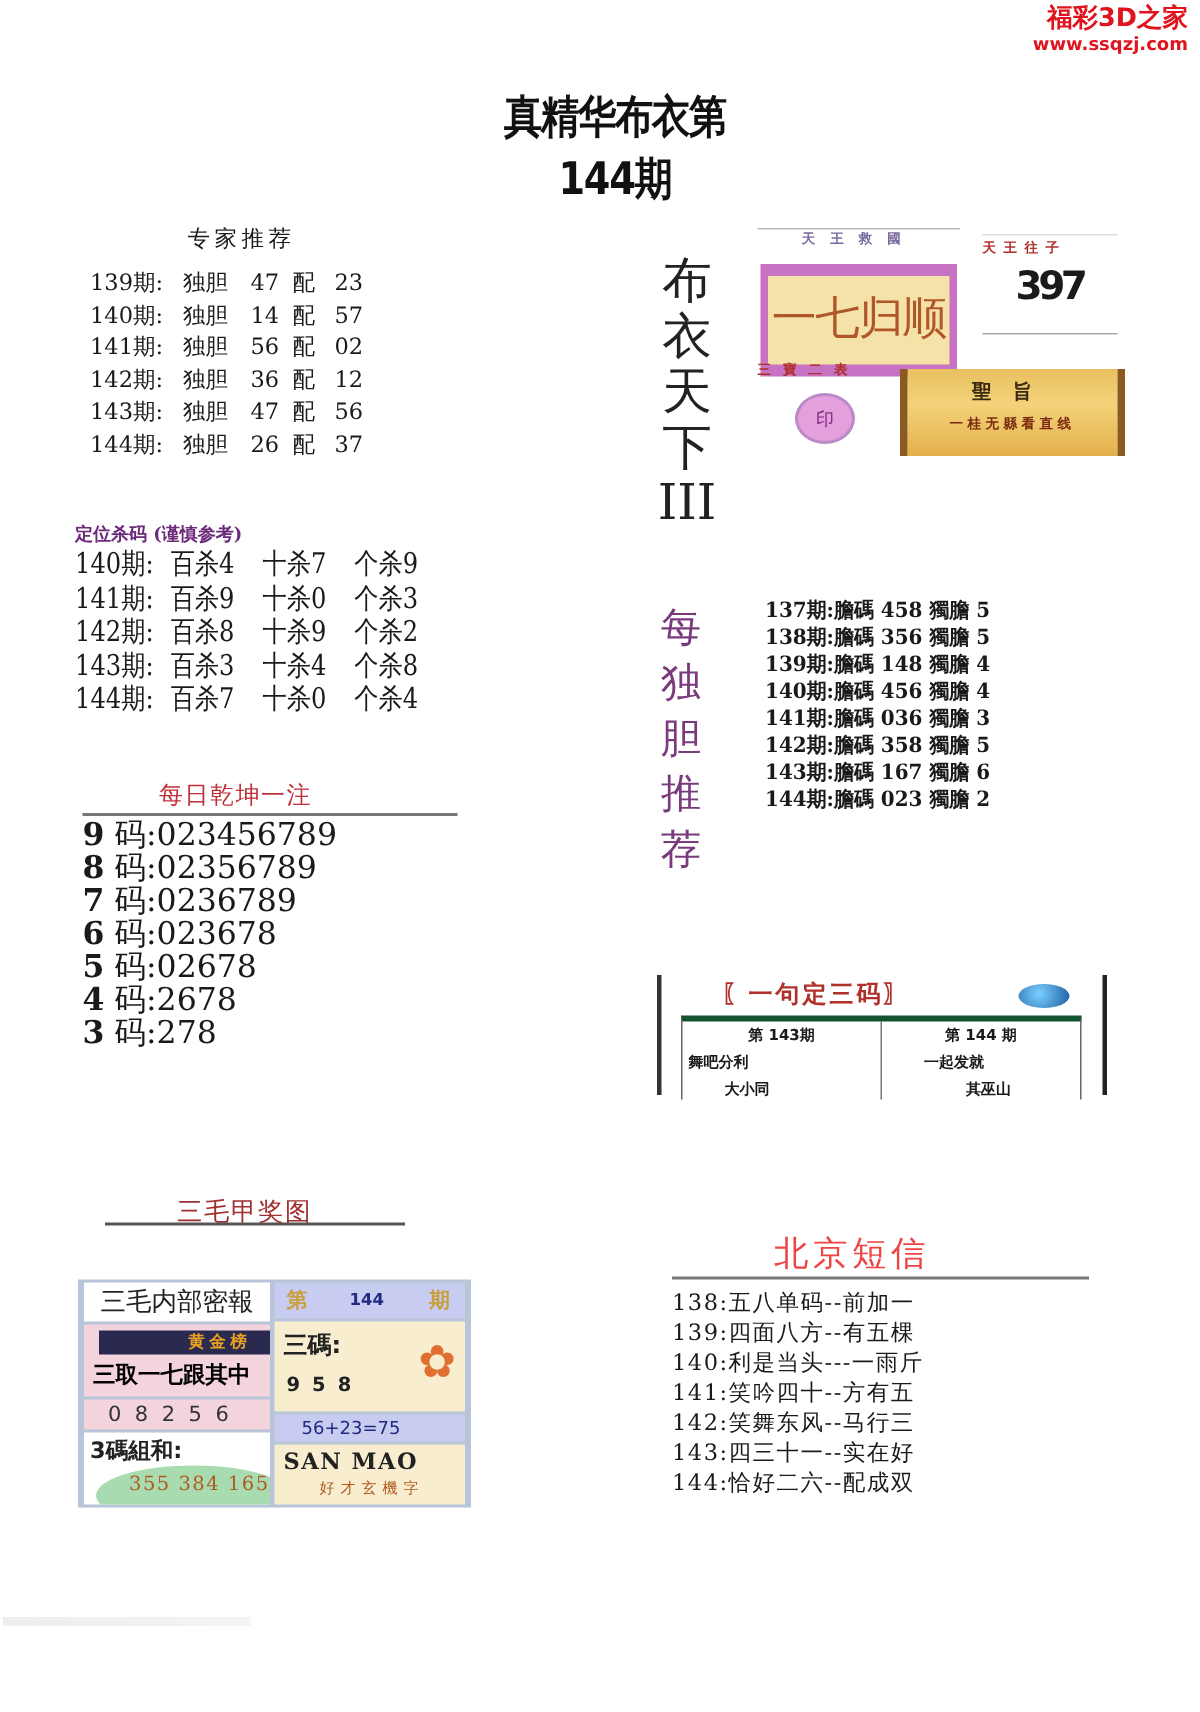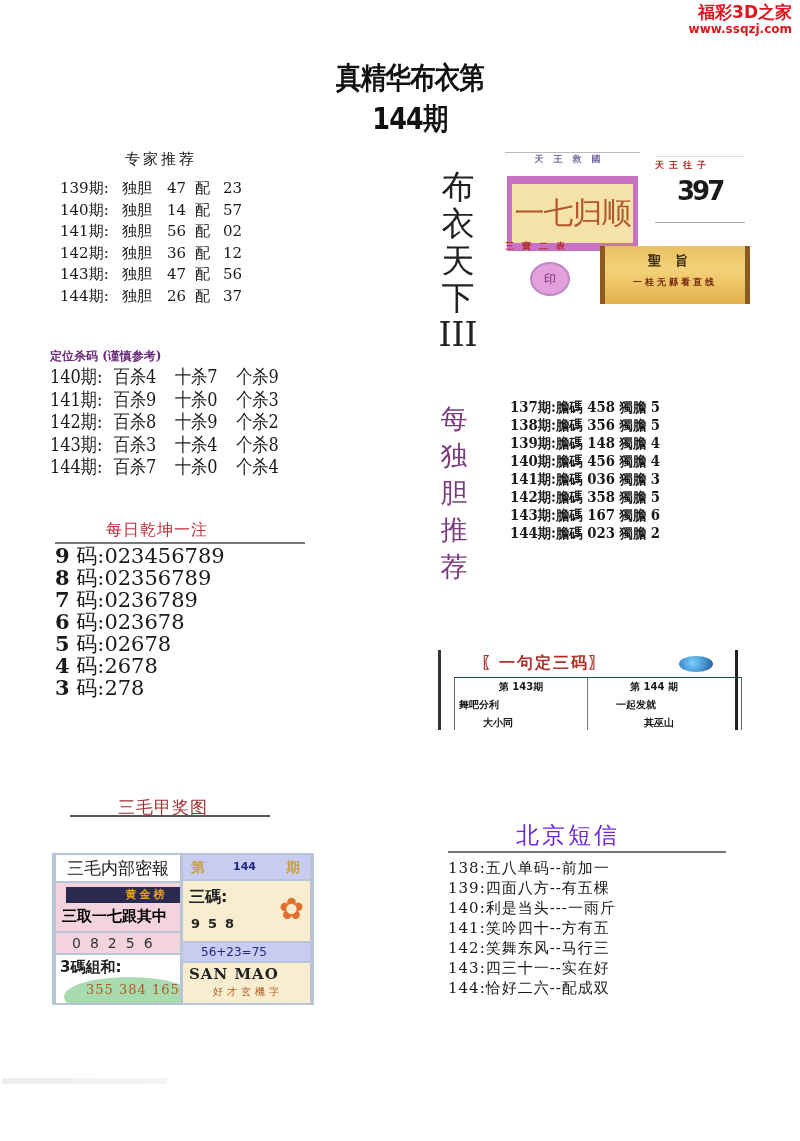--- a/index.html
+++ b/index.html
@@ -55,21 +55,21 @@
   .scroll .s1 { text-align:center; font-size:13px; font-weight:bold; margin-top:6px; letter-spacing:14px; color:#3a2a10; }
   .scroll .s2 { text-align:center; font-size:9px; font-weight:bold; margin-top:6px; letter-spacing:3px; color:#7a2a10; }
 
   
   .dan-list { left:510px; top:398px; font-size:14px; font-weight:bold; line-height:18px; transform-origin:left top; transform:scaleX(0.95); }
 
   
   .sent { left:438px; top:650px; width:294px; height:80px; border-left:3px solid #333; border-right:3px solid #222; }
   .sent-title { position:absolute; left:40px; top:3px; font-family:"DejaVu Sans", sans-serif; font-size:16px; font-weight:bold; color:#b0302a; letter-spacing:2px; }
   .sent-icon { position:absolute; left:238px; top:6px; width:34px; height:16px; border-radius:50%; background:radial-gradient(circle at 40% 40%,#7ad0ff,#1a5aa0); }
-  .sent-table { position:absolute; left:13px; top:27px; width:265px; height:52px; border-top:1px solid #14532d; border-left:1px solid #666; border-right:1px solid #666;padding-left:21px; }
+  .sent-table { position:absolute; left:13px; top:27px; width:265px; height:52px; border-top:4px solid #14532d; border-left:1px solid #666; border-right:1px solid #666; }
   .sent-col { position:absolute; top:0; bottom:0; width:132px; font-family:"DejaVu Sans", sans-serif; font-size:10px; font-weight:bold; }
   .sent-col.l { left:0; border-right:1px solid #777; }
   .sent-col.r { left:133px; }
   .sent-col .h { text-align:center; margin-top:2px; }
   .sent-col .a { margin-top:4px; }
   .sent-col .b { margin-top:4px; }
 
   
   .sm-title { left:118px; top:796px; font-size:17px; color:#a03030; letter-spacing:1px; }
   .sm-line { left:70px; top:815px; width:200px; height:2px; background:#555; }
@@ -91,21 +91,21 @@
   .c-san { left:131px; top:28px; width:127px; height:60px; background:#f8eecf; }
   .c-san .lbl { font-size:16px; font-weight:bold; margin:6px 0 0 6px; color:#222; }
   .c-san .val { font-size:13px; font-weight:bold; margin:8px 0 0 8px; letter-spacing:8px; color:#222; }
   .c-san .flower { position:absolute; right:6px; top:10px; font-size:30px; color:#e07030; }
   .c-eq { left:131px; top:90px; width:127px; height:18px; background:#c8ccf0; font-size:12px; line-height:18px; padding-left:18px; box-sizing:border-box; color:#222a80; }
   .c-mao { left:131px; top:110px; width:127px; height:40px; background:#f8eecf; }
   .c-mao .lbl { font-family:"DejaVu Serif", serif; font-size:15px; font-weight:bold; margin:2px 0 0 6px; color:#222; letter-spacing:1px; }
   .c-mao .sub { font-size:10px; color:#b05a20; margin:2px 0 0 30px; letter-spacing:4px; }
 
   
-  .bj-title { left:516px; top:820px; font-family:"DejaVu Sans", sans-serif; font-size:23px; color:#6d28d9; letter-spacing:3px; }
+  .bj-title { left:516px; top:820px; font-family:"DejaVu Sans", sans-serif; font-size:23px; color:#ef4444; letter-spacing:3px; }
   .bj-line { left:448px; top:851px; width:278px; height:2px; background:#777; }
   .bj-list { left:448px; top:858px; font-size:15px; line-height:20px; letter-spacing:1px; }
 
   .blur { left:2px; top:1078px; width:165px; height:6px; background:linear-gradient(90deg,#eee,#f4f4f4); }
 </style>
 </head>
 <body>
 
 <div class="abs wm">
   <div class="t1">福彩3D之家</div>

